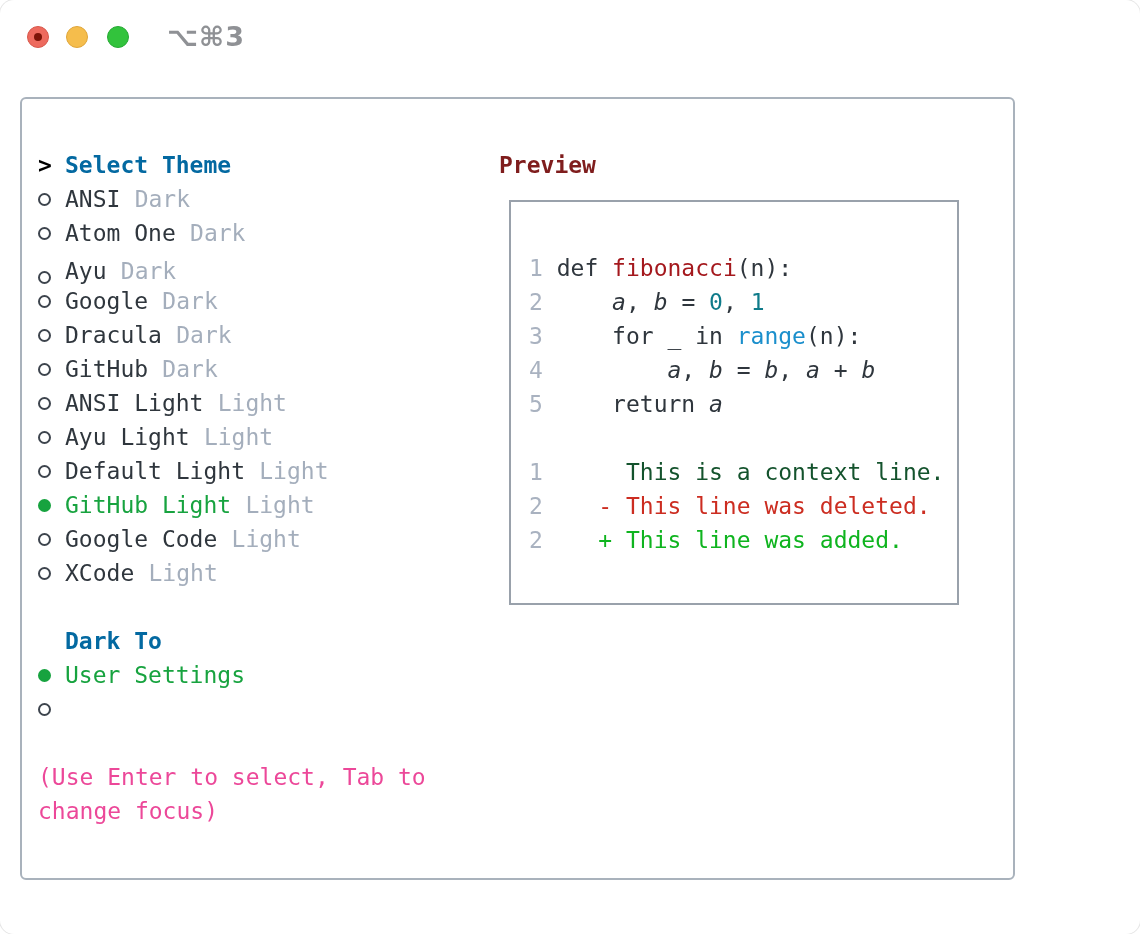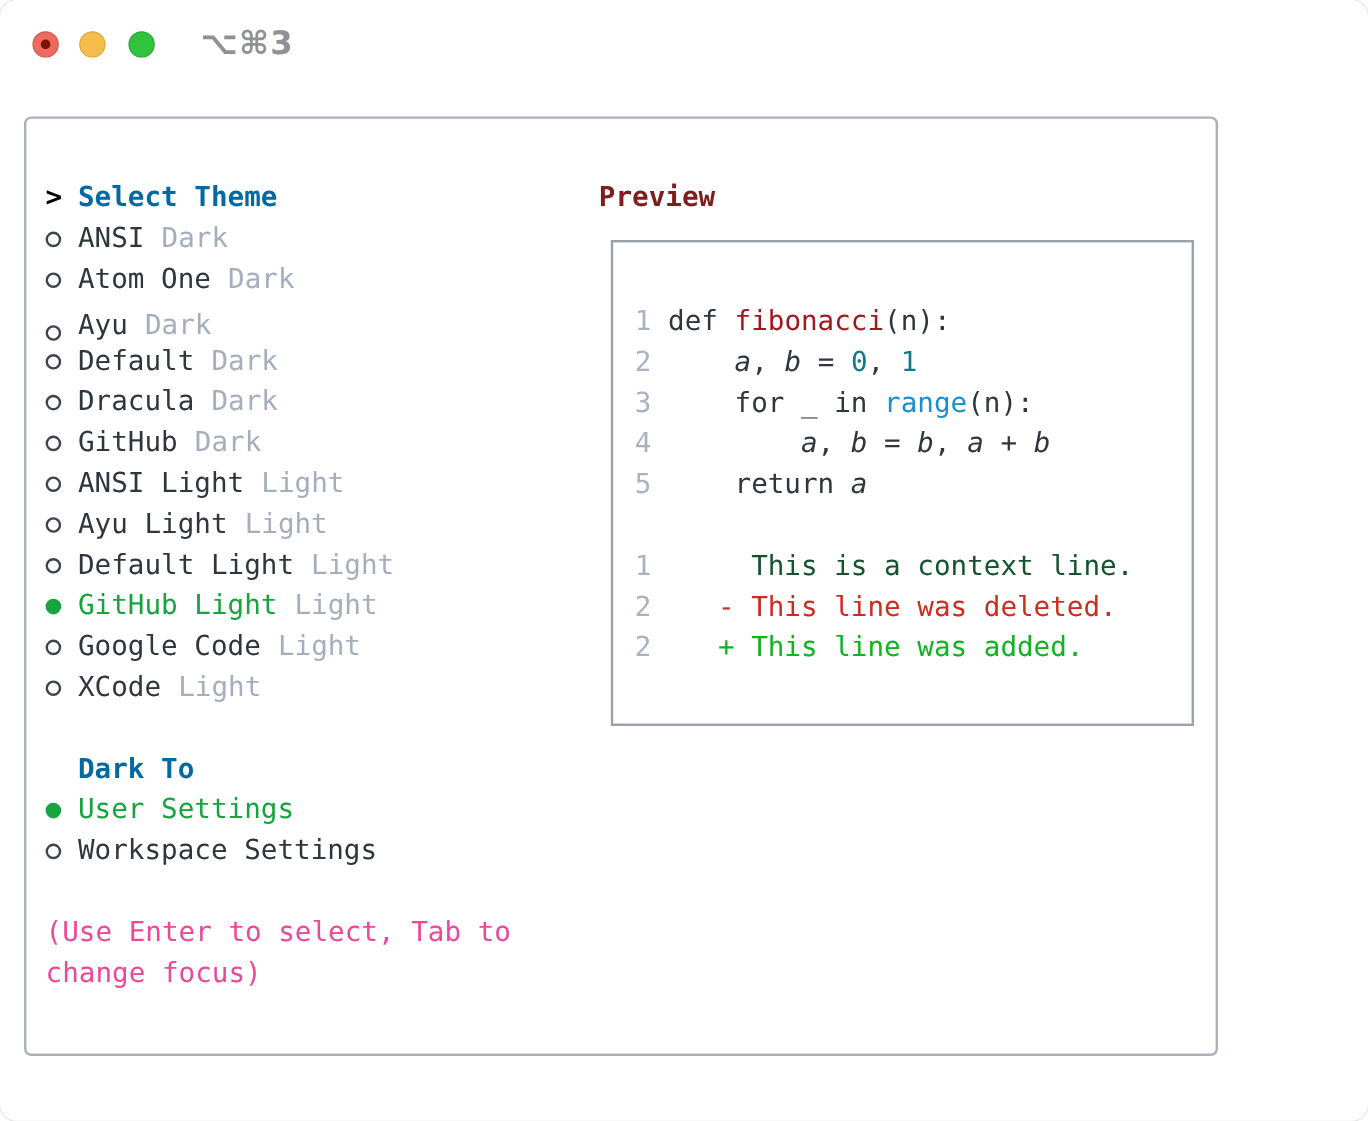--- a/index.html
+++ b/index.html
@@ -44,21 +44,21 @@
   .hdr { font-weight: bold; color: #0369a1; }
   .prefix { font-weight: bold; color: #000000; }
 
   .hint { position: absolute; left: 38px; font-size: 23px; line-height: 34px;
     color: #ec4899; white-space: pre; }
 
   
   .preview-title { position: absolute; left: 499px; top: 148px; height: 34px;
     display: flex; align-items: center; font-size: 23px; font-weight: bold; color: #7f1d1d; }
   .preview-box {
-    position: absolute; left: 509px; top: 200px; width: 486px; height: 405px;
+    position: absolute; left: 509px; top: 200px; width: 450px; height: 405px;
     border: 2px solid #99a1ab; background: #ffffff;
     padding: 49px 16px 0 18px; overflow: hidden;
   }
   .cl { height: 34px; font-size: 23px; line-height: 34px; white-space: pre; color: #2f363d; }
   .ln   { color: #a9b2c0; }
   .func { color: #a4181d; }
   .numlit { color: #0f7b8a; }
   .builtin { color: #1b8fcc; }
   .var { font-style: italic; }
   .ctx { color: #14532d; }
@@ -92,21 +92,21 @@
     <span class="t-name">Atom One</span>
     <span class="t-variant">Dark</span>
   </div>
   <div class="mono-row" style="left:38px; top:250px;align-items:flex-end;">
     <span class="marker"><span class="circle"></span></span>
     <span class="t-name">Ayu</span>
     <span class="t-variant">Dark</span>
   </div>
   <div class="mono-row" style="left:38px; top:284px;">
     <span class="marker"><span class="circle"></span></span>
-    <span class="t-name">Default</span>
+    <span class="t-name">Google</span>
     <span class="t-variant">Dark</span>
   </div>
   <div class="mono-row" style="left:38px; top:318px;">
     <span class="marker"><span class="circle"></span></span>
     <span class="t-name">Dracula</span>
     <span class="t-variant">Dark</span>
   </div>
   <div class="mono-row" style="left:38px; top:352px;">
     <span class="marker"><span class="circle"></span></span>
     <span class="t-name">GitHub</span>
@@ -146,21 +146,20 @@
   <div class="mono-row" style="left:38px; top:624px;">
     <span class="marker"></span>
     <span class="hdr">Dark To</span>
   </div>
   <div class="mono-row selected" style="left:38px; top:658px;">
     <span class="marker"><span class="circle"></span></span>
     <span class="a-label">User Settings</span>
   </div>
   <div class="mono-row" style="left:38px; top:692px;">
     <span class="marker"><span class="circle"></span></span>
-    <span class="a-label">Workspace Settings</span>
   </div>
 
   <div class="hint" style="top:760px;">(Use Enter to select, Tab to</div>
   <div class="hint" style="top:794px;">change focus)</div>
 
   <div class="preview-title">Preview</div>
 
   <div class="preview-box">
     <div class="cl"><span class="ln">1</span><span class="plain"> def </span><span class="func">fibonacci</span><span class="plain">(n):</span></div>
     <div class="cl"><span class="ln">2</span><span class="plain">     </span><span class="var">a</span><span class="plain">, </span><span class="var">b</span><span class="plain"> = </span><span class="numlit">0</span><span class="plain">, </span><span class="numlit">1</span></div>

